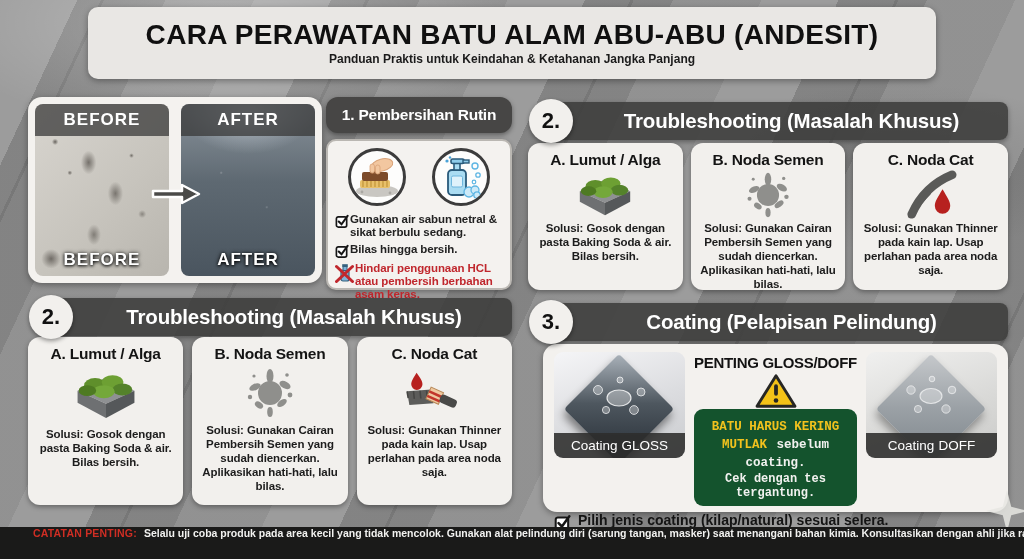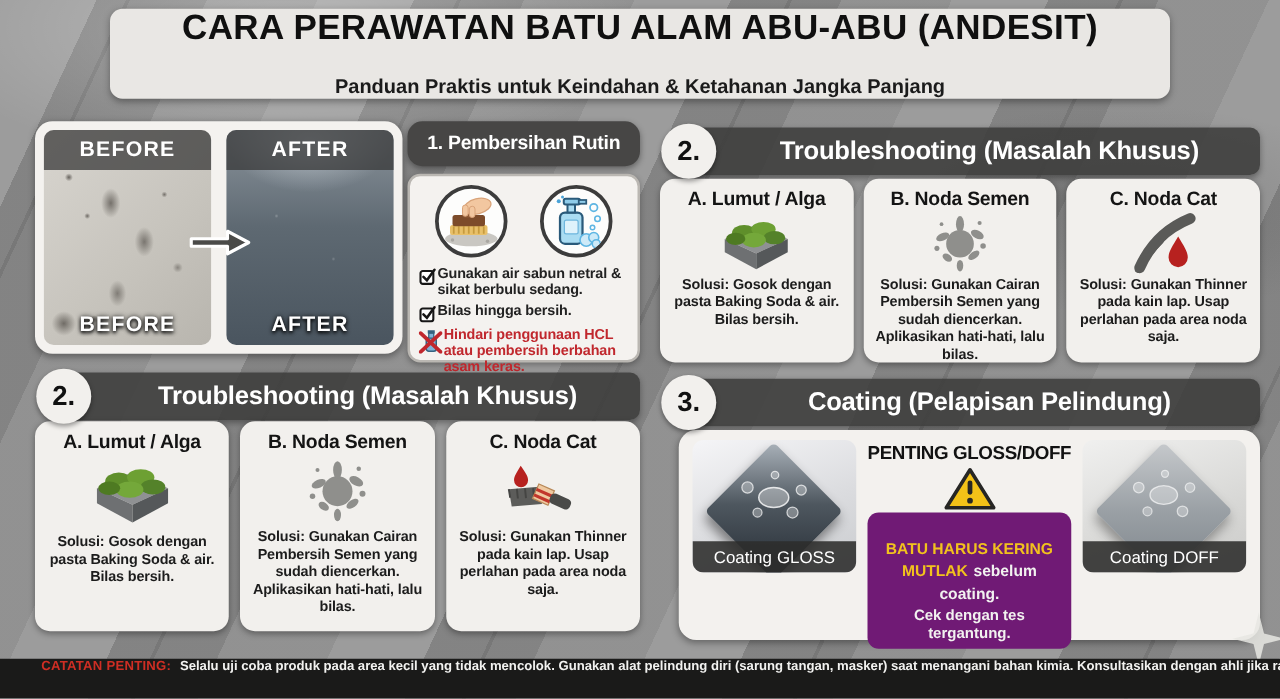--- a/index.html
+++ b/index.html
@@ -8,23 +8,23 @@
     background-color:#919191;
     background-image:
       radial-gradient(ellipse 420px 160px at 22% 4%, rgba(255,255,255,.30), transparent 70%),
       radial-gradient(ellipse 300px 120px at 88% 30%, rgba(40,40,40,.18), transparent 70%),
       repeating-linear-gradient(115deg, rgba(255,255,255,.10) 0 70px, rgba(60,60,60,.16) 70px 150px, rgba(150,150,150,.12) 150px 230px),
       repeating-linear-gradient(295deg, transparent 0 110px, rgba(30,30,30,.12) 110px 113px, transparent 113px 240px);
   }
   .abs{position:absolute;}
   
   .header{left:88px;top:7px;width:848px;height:72px;background:#e9e7e4;border-radius:10px;
-    box-shadow:0 2px 6px rgba(0,0,0,.35);display:flex;flex-direction:column;align-items:center;justify-content:space-between;}
+    box-shadow:0 2px 6px rgba(0,0,0,.35);display:flex;flex-direction:column;align-items:center;justify-content:center;}
   .header .t{font-size:28px;font-weight:800;color:#101010;letter-spacing:.3px;line-height:1.05;}
-  .header .s{font-size:16px;font-weight:700;color:#1b1b1b;margin-top:3px;}
+  .header .s{font-size:12px;font-weight:700;color:#1b1b1b;margin-top:3px;}
   
   .ba-panel{left:28px;top:97px;width:294px;height:186px;background:#f4f2ef;border-radius:14px;
     padding:7px;box-sizing:border-box;display:flex;gap:12px;box-shadow:0 2px 6px rgba(0,0,0,.35);}
   .ba-img{flex:1;position:relative;border-radius:8px;overflow:hidden;}
   .ba-before{background-color:#cbc8c2;background-image:
       radial-gradient(ellipse 11px 17px at 40% 34%, rgba(45,40,35,.55), transparent 70%),
       radial-gradient(ellipse 11px 17px at 60% 52%, rgba(45,40,35,.50), transparent 70%),
       radial-gradient(ellipse 10px 15px at 44% 76%, rgba(45,40,35,.45), transparent 70%),
       radial-gradient(circle 4px at 15% 22%, rgba(30,25,20,.6), transparent 80%),
       radial-gradient(circle 3px at 26% 40%, rgba(30,25,20,.55), transparent 80%),
@@ -77,21 +77,21 @@
   .fig-doff{background:linear-gradient(160deg,#f0f0ef 0%,#d8d8d6 60%,#cbcbc9 100%);}
   .tile{position:absolute;width:78px;height:78px;left:26px;top:18px;transform:rotate(45deg);border-radius:4px;}
   .tile-gloss{background:linear-gradient(135deg,#aab2ba 0%,#4e575f 45%,#232a32 100%);box-shadow:3px 5px 9px rgba(0,0,0,.45);}
   .tile-doff{background:linear-gradient(135deg,#c6c9cc 0%,#9aa0a5 50%,#7d848a 100%);box-shadow:3px 5px 9px rgba(0,0,0,.35);}
   .droplets{position:absolute;left:0;top:0;}
   .coat-label{position:absolute;bottom:0;left:0;right:0;height:25px;background:rgba(44,44,43,.88);
     color:#fff;font-size:13.5px;display:flex;align-items:center;justify-content:center;gap:4px;}
   .coat-label b{font-weight:400;}
   .coat-center{flex:1;text-align:center;min-width:0;}
   .coat-center .hd{font-size:15px;font-weight:800;color:#121212;letter-spacing:-.3px;white-space:nowrap;margin-top:2px;}
-  .warnbox{background:#701a75;border-radius:9px;padding:20px 6px 6px 6px;margin-top:-5px;position:relative;z-index:1;}
+  .warnbox{background:#14532d;border-radius:9px;padding:8px 6px 6px 6px;margin-top:-5px;position:relative;z-index:1;font-family:Liberation Mono, monospace;}
   .warnbox .yel{color:#f2c21d;font-weight:800;font-size:12.5px;}
   .warnbox .wht{color:#f2f2f0;font-weight:700;font-size:12.5px;}
   .warnbox .wht2{color:#f2f2f0;font-weight:700;font-size:12px;margin-top:1px;}
   .coat-checks{margin-top:7px;}
   .coat-check-row{display:flex;gap:7px;align-items:flex-start;font-size:14px;font-weight:600;color:#141414;line-height:1.12;margin-bottom:4px;}
   .coat-check-row svg{flex:0 0 auto;margin-top:1px;}
   .coat-check-row b{font-weight:800;}
   
   .footer{left:0;top:527px;width:1024px;height:32px;background:#1a1a19;display:flex;
     padding-left:26px;box-sizing:border-box;gap:7px;}
@@ -355,20 +355,27 @@
           <circle cx="66" cy="27" r="2.8" fill="rgba(255,255,255,.28)" stroke="rgba(255,255,255,.6)" stroke-width="1"></circle>
         </svg>
         <div class="coat-label">
           <span>Coating</span>
           <b>DOFF</b>
         </div>
       </div>
     </div>
     <div class="coat-checks">
       <div class="coat-check-row">
+        <svg width="17" height="17" viewBox="0 0 15 15">
+          <rect x="1.5" y="3" width="11" height="11" rx="2" fill="#fff" stroke="#161616" stroke-width="1.8"></rect>
+          <path d="M4 8 l3 3 L13.5 2" fill="none" stroke="#161616" stroke-width="2.2" stroke-linecap="round"></path>
+        </svg>
+        <span>Pilih jenis coating (kilap/natural) sesuai selera.</span>
+      </div>
+      <div class="coat-check-row">
         <svg width="19" height="19" viewBox="0 0 22 22">
           <path d="M4.2 5.5 A9 9 0 1 1 2 11" fill="none" stroke="#161616" stroke-width="2.2"></path>
           <polygon points="0.5,3.2 7.5,3.6 3.2,9.2" fill="#161616"></polygon>
           <path d="M11 6.5 V11.4 L15 13.6" fill="none" stroke="#161616" stroke-width="2.2" stroke-linecap="round"></path>
         </svg>
         <span style="max-width:410px;display:inline-block;">
           <b>Jadwal Re-coat:</b>
           <span>Lakukan pelapisan ulang setiap 1-3 tahun (tergantung lokasi &amp; kondisi).</span>
         </span>
       </div>

